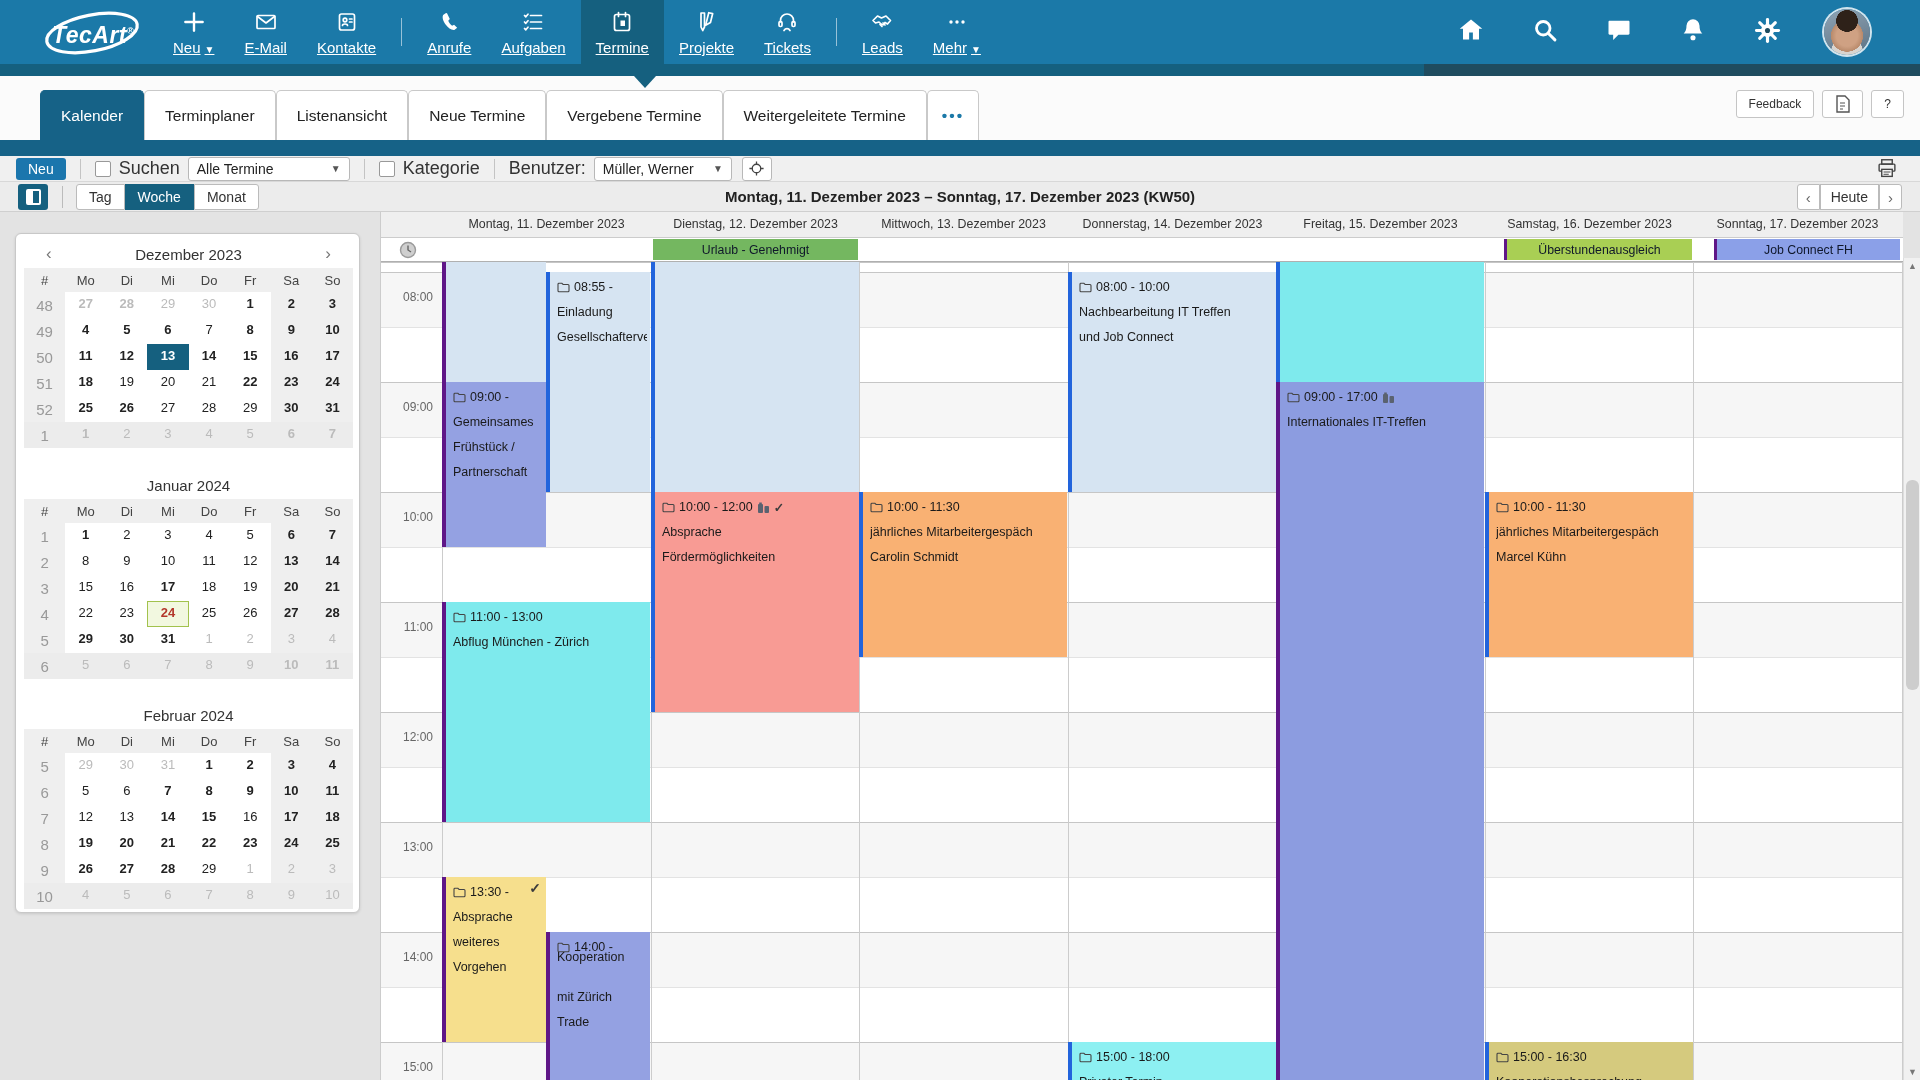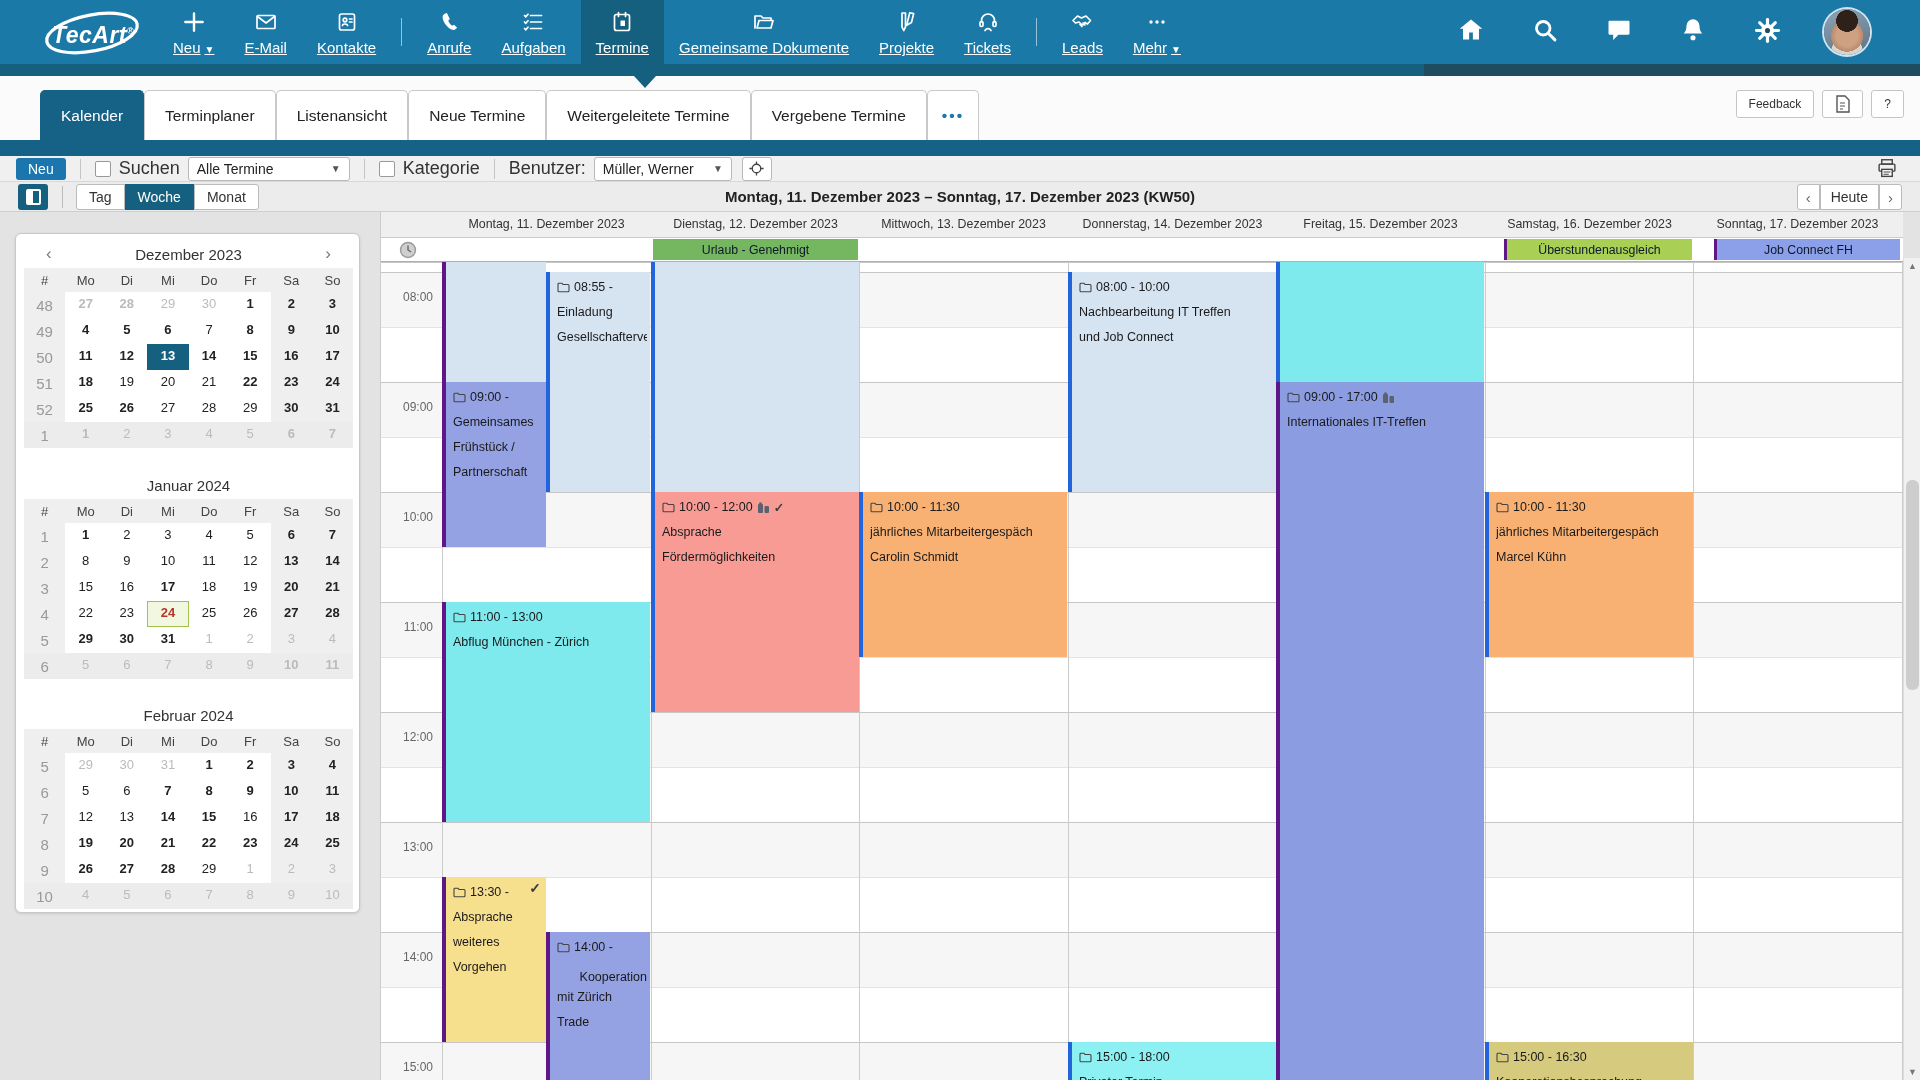--- a/index.html
+++ b/index.html
@@ -187,29 +187,20 @@
         <svg width="26" height="24" viewBox="0 0 24 24" fill="none" stroke="#fff" stroke-width="1.7" stroke-linecap="round" stroke-linejoin="round">
           <rect x="4.5" y="4.5" width="15" height="16" rx="2"></rect>
           <path d="M8.5 2.5v4M15.5 2.5v4"></path>
           <rect x="10.5" y="10.5" width="4.5" height="5.5" fill="#fff" stroke="none"></rect>
         </svg>
       </div>
       <div class="nlabel">Termine</div>
     </div>
     <div class="nav-item">
       <div class="nicon">
-        <svg width="30" height="24" viewBox="0 0 24 24" fill="none" stroke="#fff" stroke-width="1.7" stroke-linecap="round" stroke-linejoin="round">
-          <path d="M3 18V6h6l2 2h8v2"></path>
-          <path d="M5 18l2-7.5h14L19 18H5z"></path>
-        </svg>
-      </div>
-      <div class="nlabel">Gemeinsame Dokumente</div>
-    </div>
-    <div class="nav-item">
-      <div class="nicon">
         <svg width="26" height="24" viewBox="0 0 24 24" fill="none" stroke="#fff" stroke-width="1.7" stroke-linecap="round" stroke-linejoin="round">
           <path d="M7 3h3.5v14L8.7 20.5 7 17V3z"></path>
           <path d="M13 3h4v9l-4 4V3z" transform="rotate(14 15 10)"></path>
         </svg>
       </div>
       <div class="nlabel">Projekte</div>
     </div>
     <div class="nav-item">
       <div class="nicon">
         <svg width="26" height="24" viewBox="0 0 24 24" fill="none" stroke="#fff" stroke-width="1.7" stroke-linecap="round" stroke-linejoin="round">
@@ -279,22 +270,22 @@
     </div>
     <div id="avatar"></div>
   </div>
 
 <div id="tabsrow">
   <div id="tabs">
       <div class="tab active">Kalender</div>
       <div class="tab">Terminplaner</div>
       <div class="tab">Listenansicht</div>
       <div class="tab">Neue Termine</div>
+      <div class="tab">Vergebene Termine</div>
       <div class="tab">Weitergeleitete Termine</div>
-      <div class="tab">Vergebene Termine</div>
       <div class="tab more">•••</div>
     </div>
   <div id="tabbtns">
     <div class="tbtn">Feedback</div>
     <div class="tbtn">
       <svg width="15" height="18" viewBox="0 0 15 18">
         <path d="M2 1h8l4 4v12H2z" fill="none" stroke="#555" stroke-width="1.4"></path>
         <path d="M5 8h5M5 11h5M5 14h3" stroke="#555" stroke-width="1.2"></path>
       </svg>
     </div>
@@ -711,21 +702,21 @@
     </div>
     <div class="event" style="left: 165px; top: 720px; width: 104px; height: 149px; background: rgb(148, 161, 226); border-left: 4px solid rgb(95, 22, 135); z-index: 3;">
       <div class="eline" style="top: 6px;">
         <span style="display:flex">
           <svg width="13" height="11" viewBox="0 0 13 11" style="flex:none">
             <path d="M1 2.2c0-.5.4-.9.9-.9h3l1.2 1.2H11c.5 0 1 .4 1 1v5.3c0 .5-.5 1-1 1H2c-.6 0-1-.5-1-1V2.2z" fill="none" stroke="#444" stroke-width="1.1"></path>
           </svg>
         </span>
         <span>14:00 -</span>
       </div>
-      <div class="eline" style="top: 36px; justify-content: flex-end;">
+      <div class="eline" style="top: 16px;">
         <span>Kooperation</span>
       </div>
       <div class="eline" style="top: 56px;">
         <span>mit Zürich</span>
       </div>
       <div class="eline" style="top: 81px;">
         <span>Trade</span>
       </div>
     </div>
     <div class="event" style="left: 270px; top: 50px; width: 208px; height: 230px; background: rgb(214, 228, 242); border-left: 4px solid rgb(34, 100, 220); z-index: 1;"></div>

